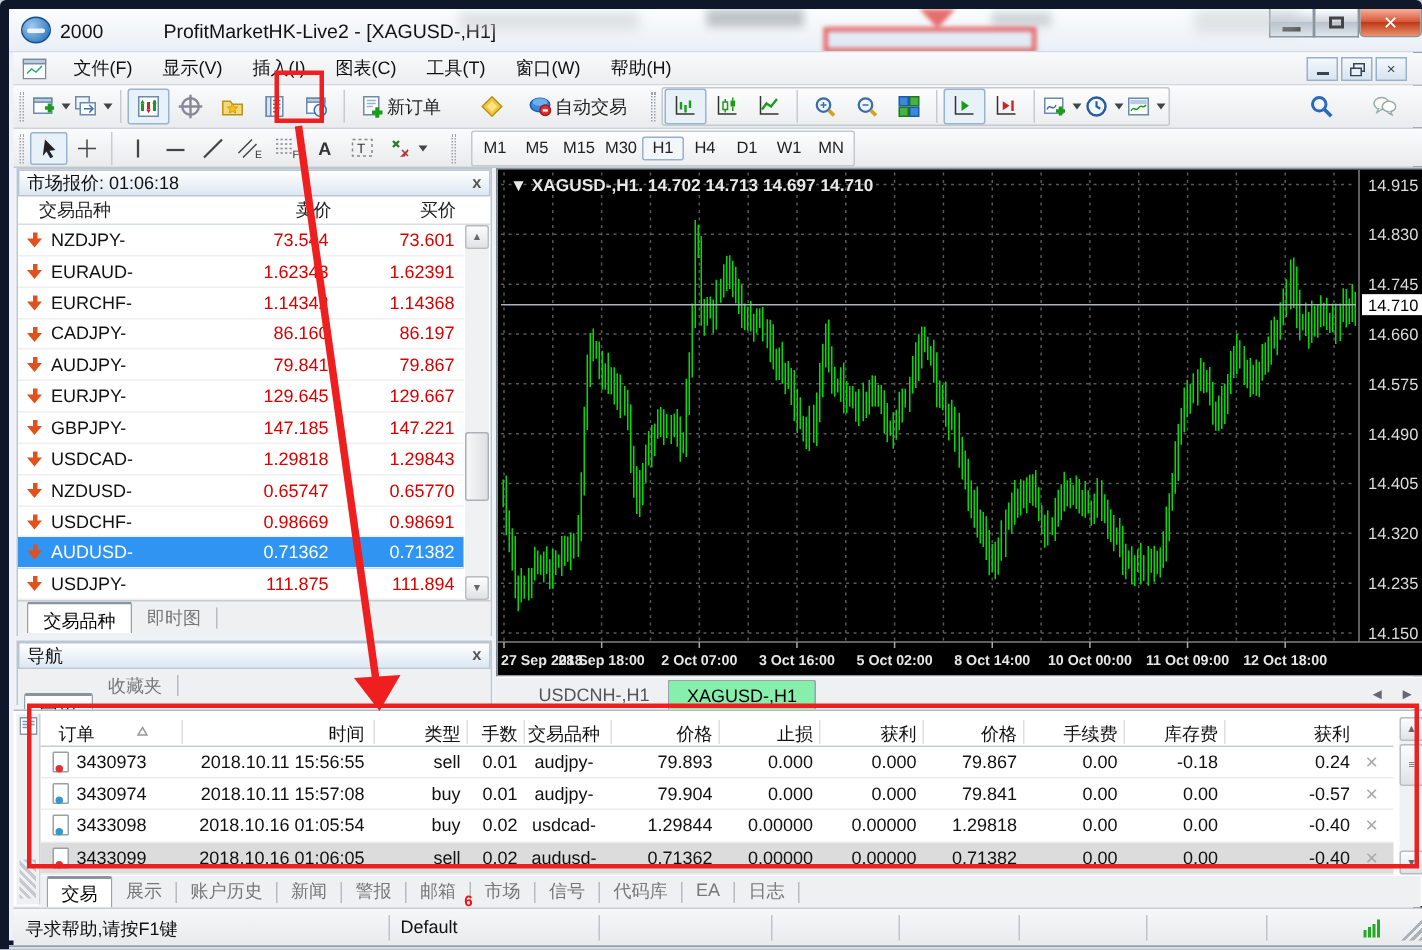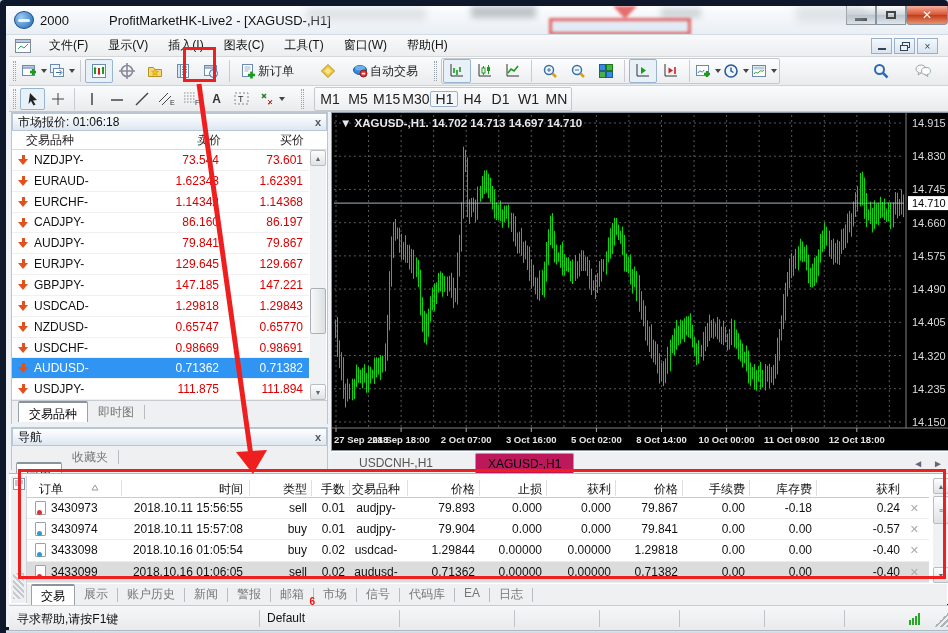--- a/index.html
+++ b/index.html
@@ -25,21 +25,21 @@
 #toolbar2{position:absolute;left:3px;top:80px;width:942px;height:26px;background:linear-gradient(#fafbfc,#e9ebed);border-bottom:1px solid #c4c8cc;}
 .grip{width:3px;height:20px;border-left:1px dotted #9aa2aa;border-right:1px dotted #9aa2aa;margin:0 4px;}
 .tbtn{height:24px;width:38px;display:flex;align-items:center;justify-content:center;gap:2px;border:1px solid transparent;border-radius:2px;color:#222;}
 .tbtn.sq{width:28px;}
 .tbtn.auto{width:auto;padding:0 5px;}
 .tbtn.pressed{background:#e8f0f8;border-color:#98b4cf;}
 .tbtn .dd{width:0;height:0;border-left:3px solid transparent;border-right:3px solid transparent;border-top:4px solid #444;margin-left:2px;}
 .tsep{width:1px;height:22px;background:#c8ccd0;margin:0 4px;}
 .trow{display:flex;align-items:center;height:28px;}
 .island{display:flex;align-items:center;border:1px solid #c4c9ce;border-radius:2px;height:26px;background:linear-gradient(#fdfdfe,#eceef0);padding:0 1px;}
-.tf{height:16px;min-width:28px;display:flex;align-items:center;justify-content:center;border:1px solid transparent;font-size:14px;color:#222;}
+.tf{height:16px;min-width:28px;display:flex;align-items:center;justify-content:center;border:1px solid transparent;font-size:11px;color:#222;}
 .tf.active{background:#f4f7fa;border-color:#9ab0c6;border-radius:2px;}
 .lbtn{width:25px;height:22px;display:flex;align-items:center;justify-content:center;color:#333;font-size:13px;border:1px solid transparent;border-radius:2px;}
 .lbtn.pressed{background:#e8f0f8;border-color:#98b4cf;}
 .panel-h{background:linear-gradient(#ffffff,#dde7f2);border:1px solid #b9c6d4;display:flex;align-items:center;font-size:12px;color:#111;}
 .panel-h .x{margin-left:auto;margin-right:5px;color:#555;font-size:11px;font-weight:bold;}
 #mw{left:5px;top:106px;width:317px;height:312px;background:#fff;border:1px solid #b9c6d4;}
 #mw-header{position:absolute;left:0;top:0;width:100%;height:18px;}
 #mw-cols{position:absolute;left:0;top:18px;width:100%;height:19px;border-bottom:1px solid #d8dde2;display:flex;align-items:center;color:#222;}
 #mw-rows{position:absolute;left:0;top:37px;width:297px;}
 .mwrow{position:relative;height:20.85px;border-bottom:1px solid #f0f0f0;display:flex;align-items:center;}
@@ -59,21 +59,21 @@
 .ptab{height:21px;padding:3px 10px;color:#777;}
 .ptab.active{background:#fff;border:1px solid #98a2ac;border-top:2px solid #8a949e;border-bottom:none;color:#000;margin-left:6px;border-radius:2px 2px 0 0;}
 .ptabsep{width:1px;height:14px;background:#b8bcc0;margin-top:4px;}
 #nav{left:5px;top:421px;width:317px;height:43px;background:#f4f6f8;border:1px solid #b9c6d4;}
 #nav-tabs{position:absolute;left:0;top:18px;width:100%;height:24px;background:#eef0f2;display:flex;align-items:flex-start;}
 #nav-tabs .ptab.active{margin-left:4px;margin-top:16px;}
 #chart{left:325px;top:106px;width:620px;height:339px;background:#000;border:1px solid #8a97a4;}
 #chart svg{position:absolute;left:0;top:0;}
 #chart-tabs{left:325px;top:445px;width:620px;height:22px;background:#eef0f2;border-top:1px solid #fff;display:flex;align-items:flex-end;}
 .ctab{height:20px;padding:3px 12px;color:#555;}
-.ctab.active{background:#be185d;border:1px solid #98a2ac;border-bottom:none;color:#000;border-radius:2px 2px 0 0;margin-left:30px;}
+.ctab.active{background:#86efac;border:1px solid #98a2ac;border-bottom:none;color:#000;border-radius:2px 2px 0 0;}
 #ctab-arrows{margin-left:auto;margin-right:8px;color:#667;font-size:10px;display:flex;gap:10px;align-items:center;height:20px;}
 #terminal{left:3px;top:467px;width:942px;height:131px;background:#fff;border-top:1px solid #b0b8c0;}
 #term-grip{position:absolute;left:2px;top:2px;width:16px;height:127px;background:#eef0f2;border-right:1px solid #d0d4d8;}
 #term-head{position:absolute;left:18px;top:4px;width:902px;height:20px;border-bottom:1px solid #c8ccd0;color:#111;}
 .th{position:absolute;top:3px;}
 .tcell{position:absolute;top:3px;color:#111;}
 #term-rows{position:absolute;left:18px;top:24px;width:902px;}
 .trowx{position:relative;height:21.2px;border-bottom:1px solid #ececec;}
 .trowx.sel{background:#dcdcdc;}
 .vline{position:absolute;top:2px;width:1px;height:16px;background:#dde0e3;}

